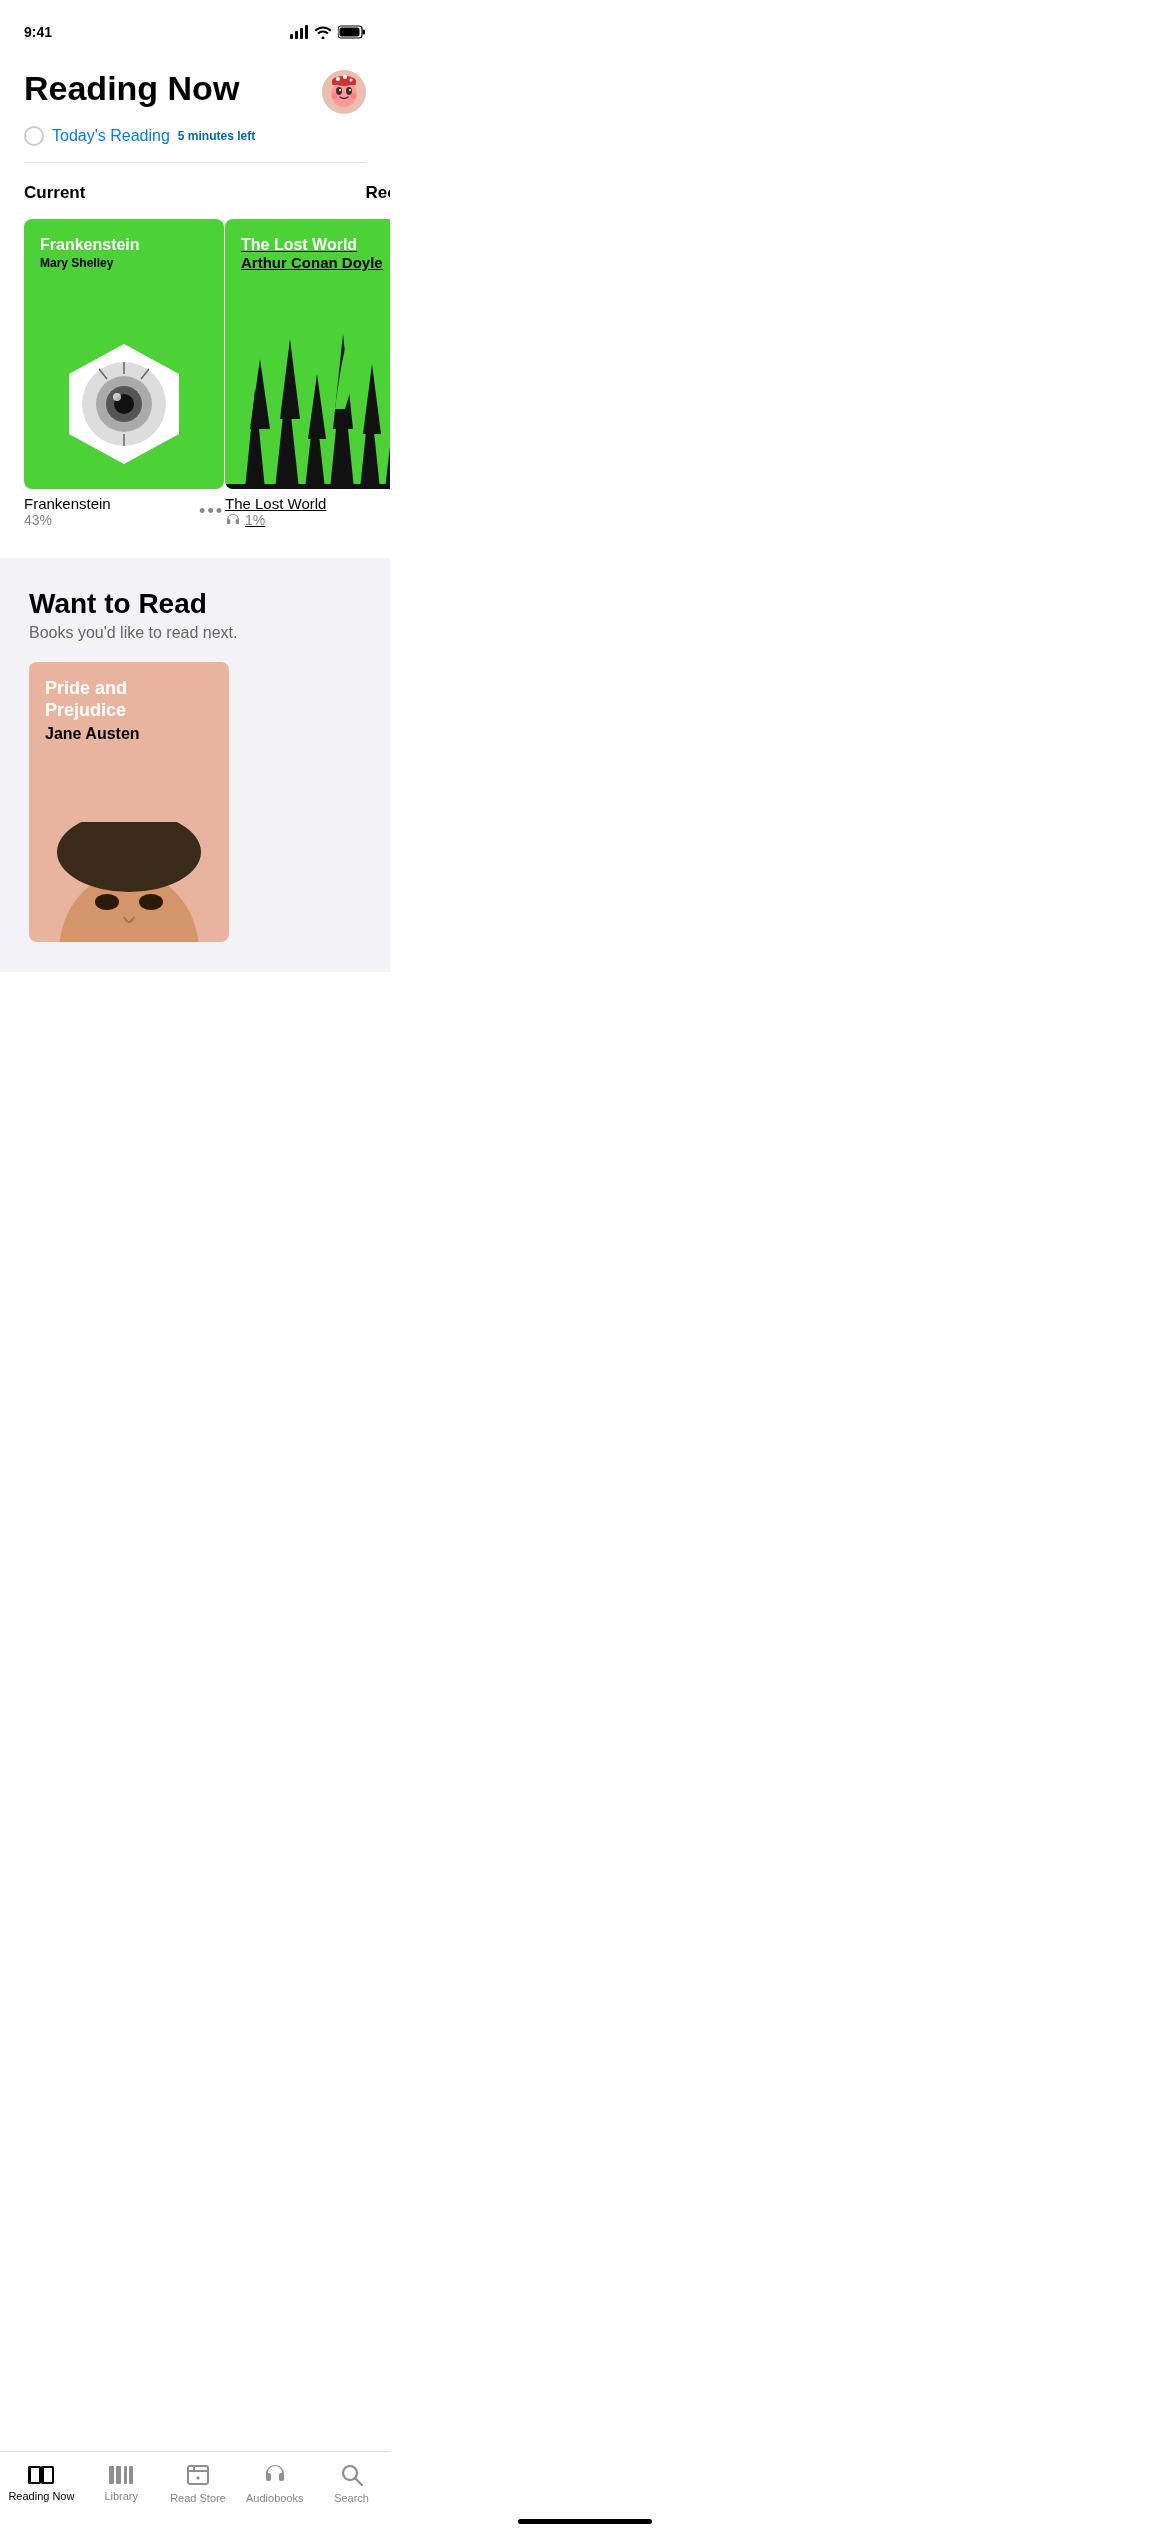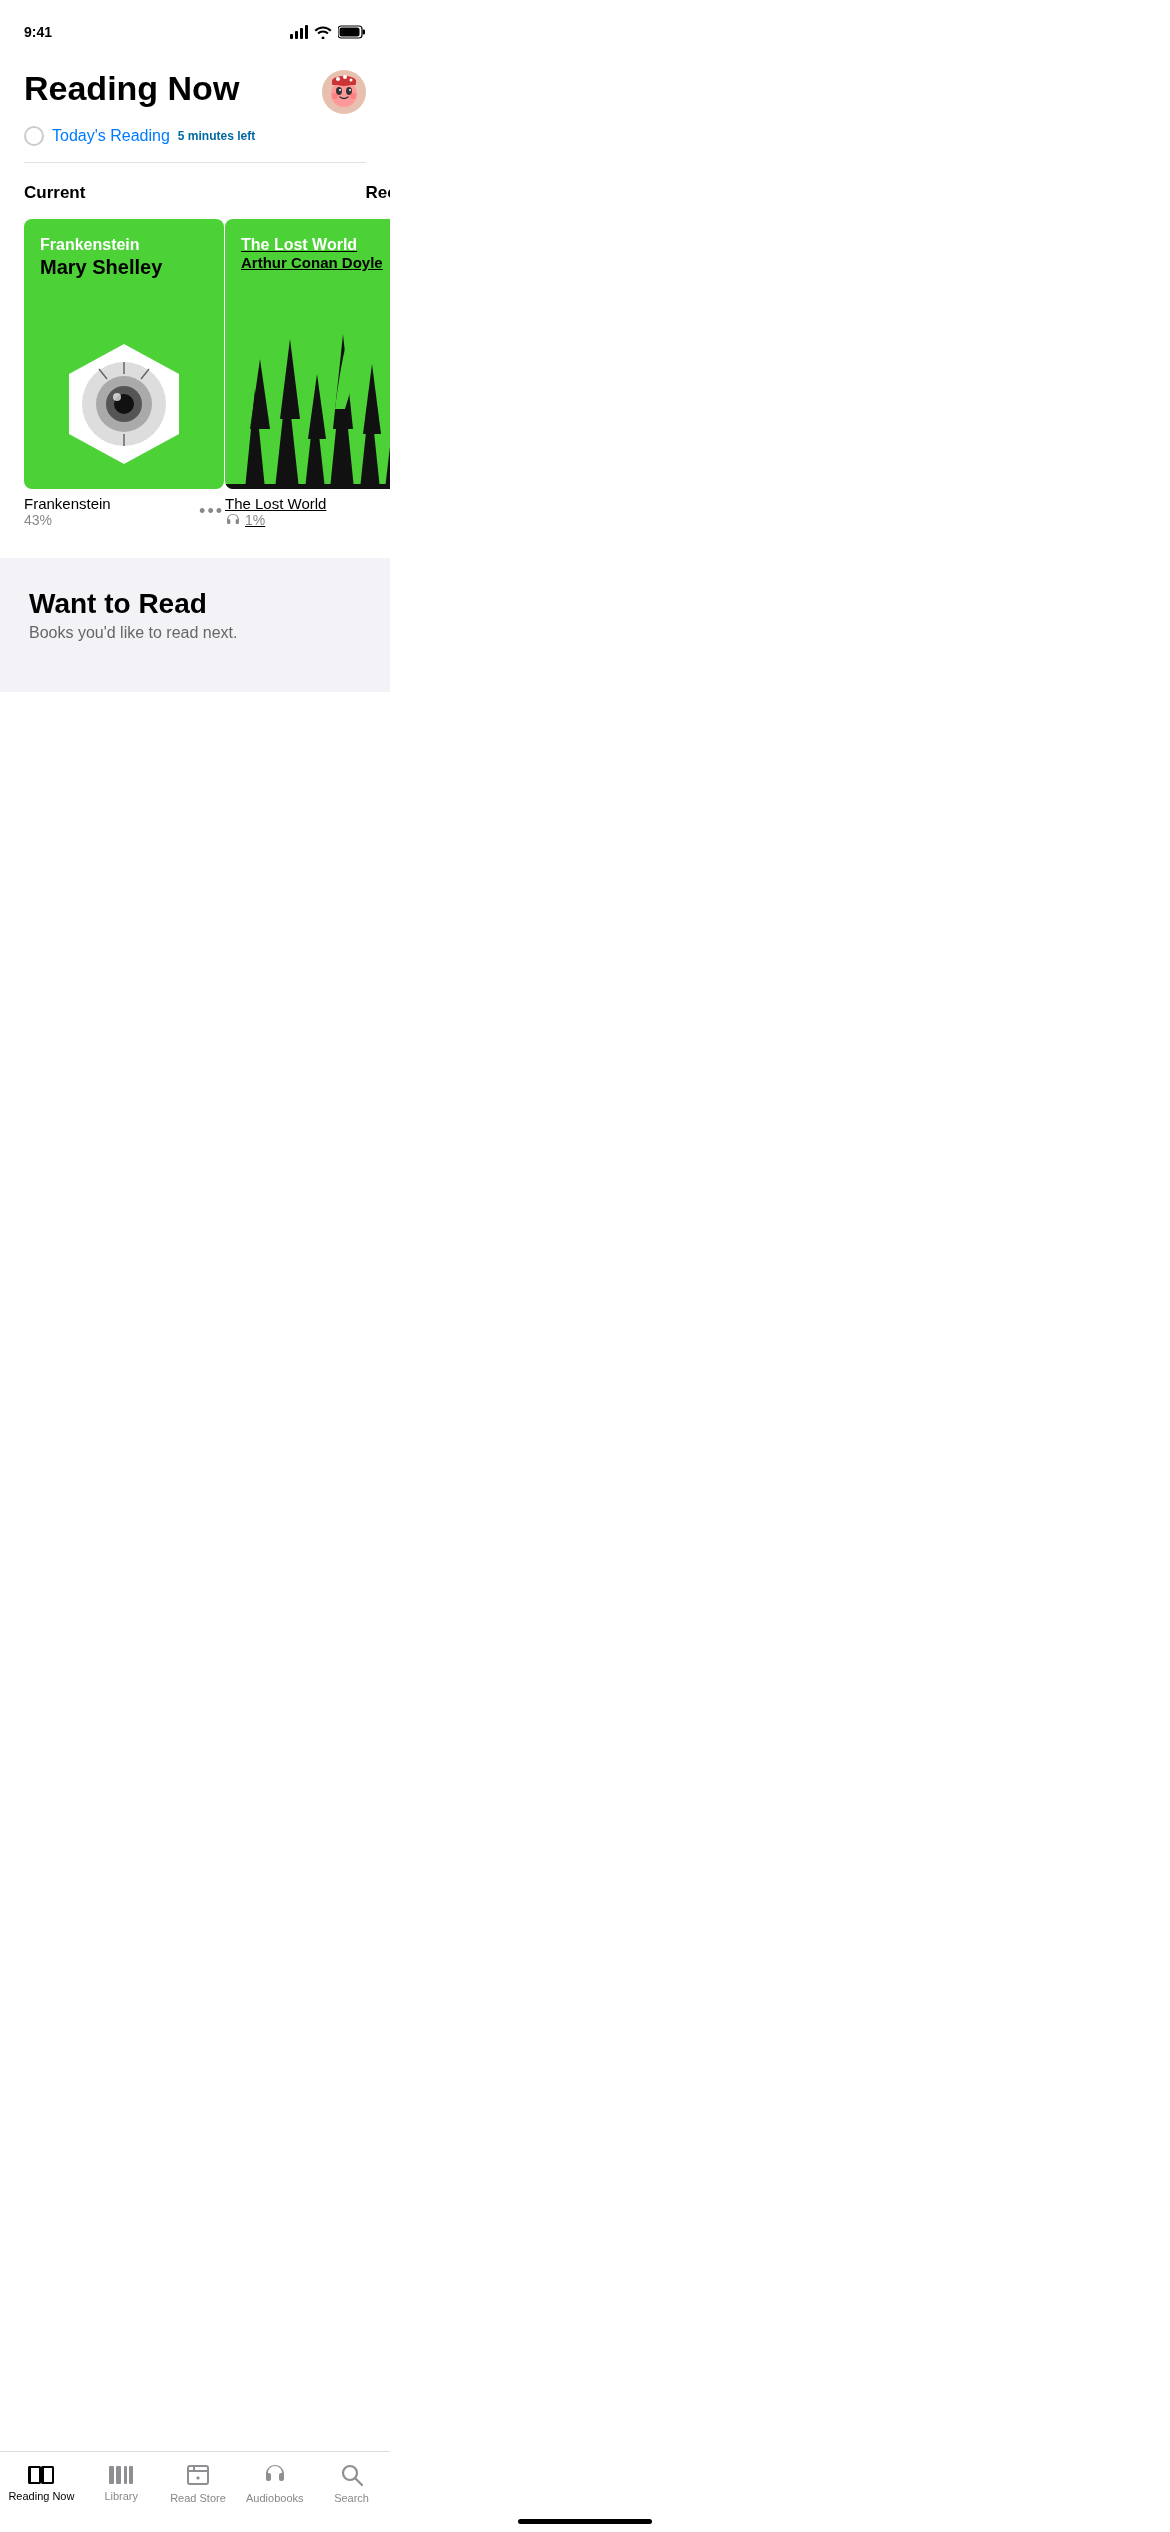--- a/index.html
+++ b/index.html
@@ -136,21 +136,21 @@
       border-radius: 8px;
     }
     .book-cover-frankenstein-title {
       color: #fff;
       font-size: 16px;
       font-weight: 600;
       line-height: 1.2;
     }
     .book-cover-frankenstein-author {
       color: #000;
-      font-size: 20px;
+      font-size: 12px;
       font-weight: 700;
       margin-top: 2px;
     }
 
     
     .hexagon-eye {
       position: absolute;
       bottom: 20px;
       left: 50%;
       transform: translateX(-50%);
@@ -463,20 +463,38 @@
 
     </div>
   </div>
 
 </div>
 
 <div class="gray-section">
   <h2 class="want-to-read-title">Want to Read</h2>
   <p class="want-to-read-sub">Books you'd like to read next.</p>
 
+  <div class="book-card">
+    <div class="book-cover-pride">
+      <span class="book-cover-pride-title">Pride and<br>Prejudice</span>
+      <span class="book-cover-pride-author">Jane Austen</span>
+
+      <svg class="face-partial" viewBox="0 0 200 120" preserveAspectRatio="xMidYMax meet">
+
+        <ellipse cx="100" cy="130" rx="70" ry="80" fill="#d4956a"></ellipse>
+
+        <ellipse cx="100" cy="30" rx="72" ry="40" fill="#3a2a1a"></ellipse>
+
+        <ellipse cx="78" cy="80" rx="12" ry="8" fill="#2a1a0a"></ellipse>
+        <ellipse cx="122" cy="80" rx="12" ry="8" fill="#2a1a0a"></ellipse>
+
+        <path d="M95 95 Q100 105 105 95" stroke="#b07040" stroke-width="2" fill="none"></path>
+      </svg>
+    </div>
+  </div>
 </div>
 
 <div style="height: 90px"></div>
 
 <nav class="tab-bar">
   <div class="tab-item">
     <svg width="26" height="22" viewBox="0 0 26 22" fill="#000">
       <path d="M2 2h9c1.5 0 2 .5 2 2v14c0 1.5-.5 2-2 2H2c-1.5 0-2-.5-2-2V4C0 2.5.5 2 2 2zm1 2v14h8V4H3zm12-2h9c1.5 0 2 .5 2 2v14c0 1.5-.5 2-2 2h-9c-1.5 0-2-.5-2-2V4c0-1.5.5-2 2-2zm1 2v14h8V4h-8z"></path>
     </svg>
     <span class="tab-label active">Reading Now</span>

